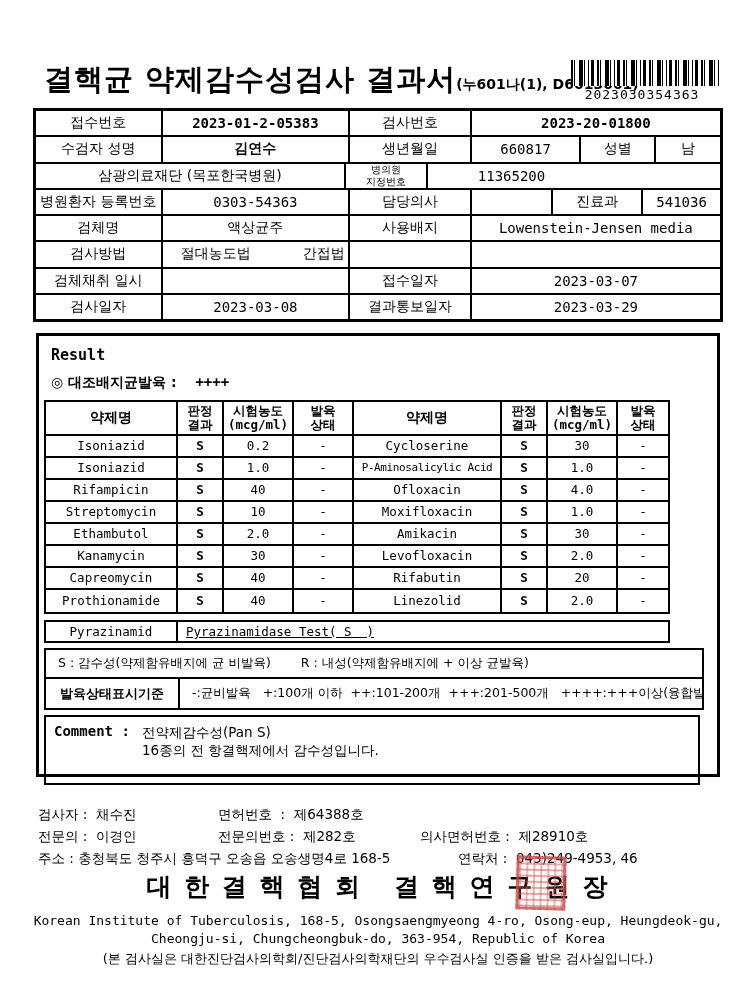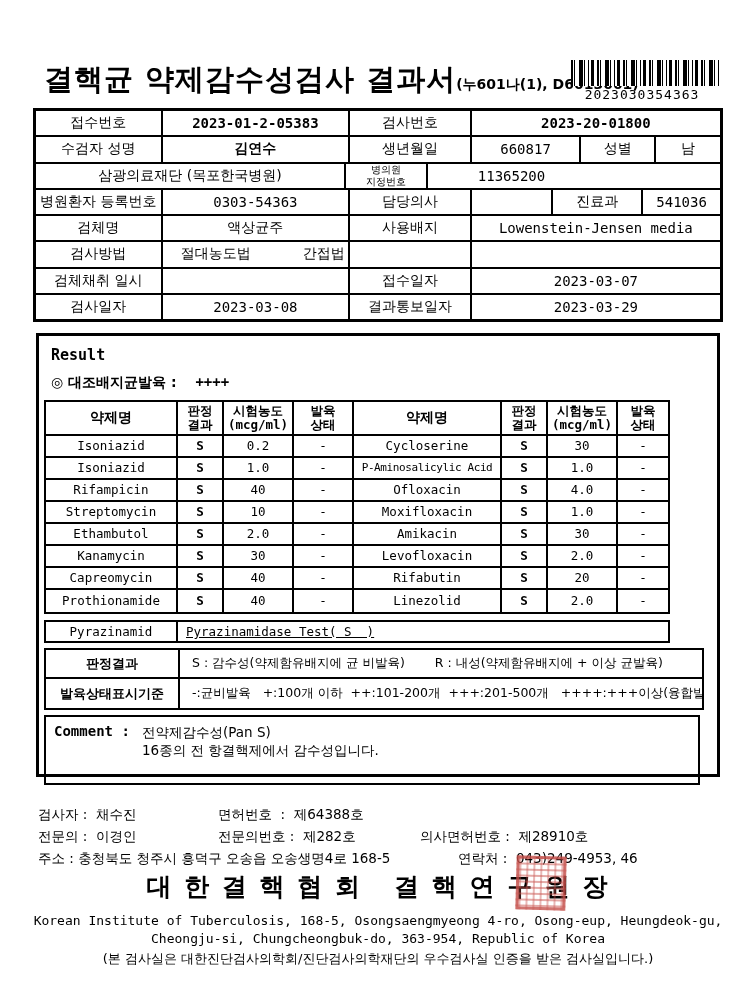--- a/index.html
+++ b/index.html
@@ -281,21 +281,20 @@
       </div>
     </div>
 
     <div class="pza-row">
       <div class="pza-name mono">Pyrazinamid</div>
       <div class="pza-val mono pre">Pyrazinamidase Test( S  )</div>
     </div>
 
     <div class="legend">
       <div class="lrow">
-        <div class="llabel">판정결과</div>
         <div class="lcontent">
           <span class="pre">S : 감수성(약제함유배지에 균 비발육)</span>
           <span class="pre">R : 내성(약제함유배지에 + 이상 균발육)</span>
         </div>
       </div>
       <div class="lrow">
         <div class="llabel">발육상태표시기준</div>
         <div class="lcontent">
           <span class="pre">-:균비발육   +:100개 이하  ++:101-200개  +++:201-500개   ++++:+++이상(융합발육)</span>
         </div>

